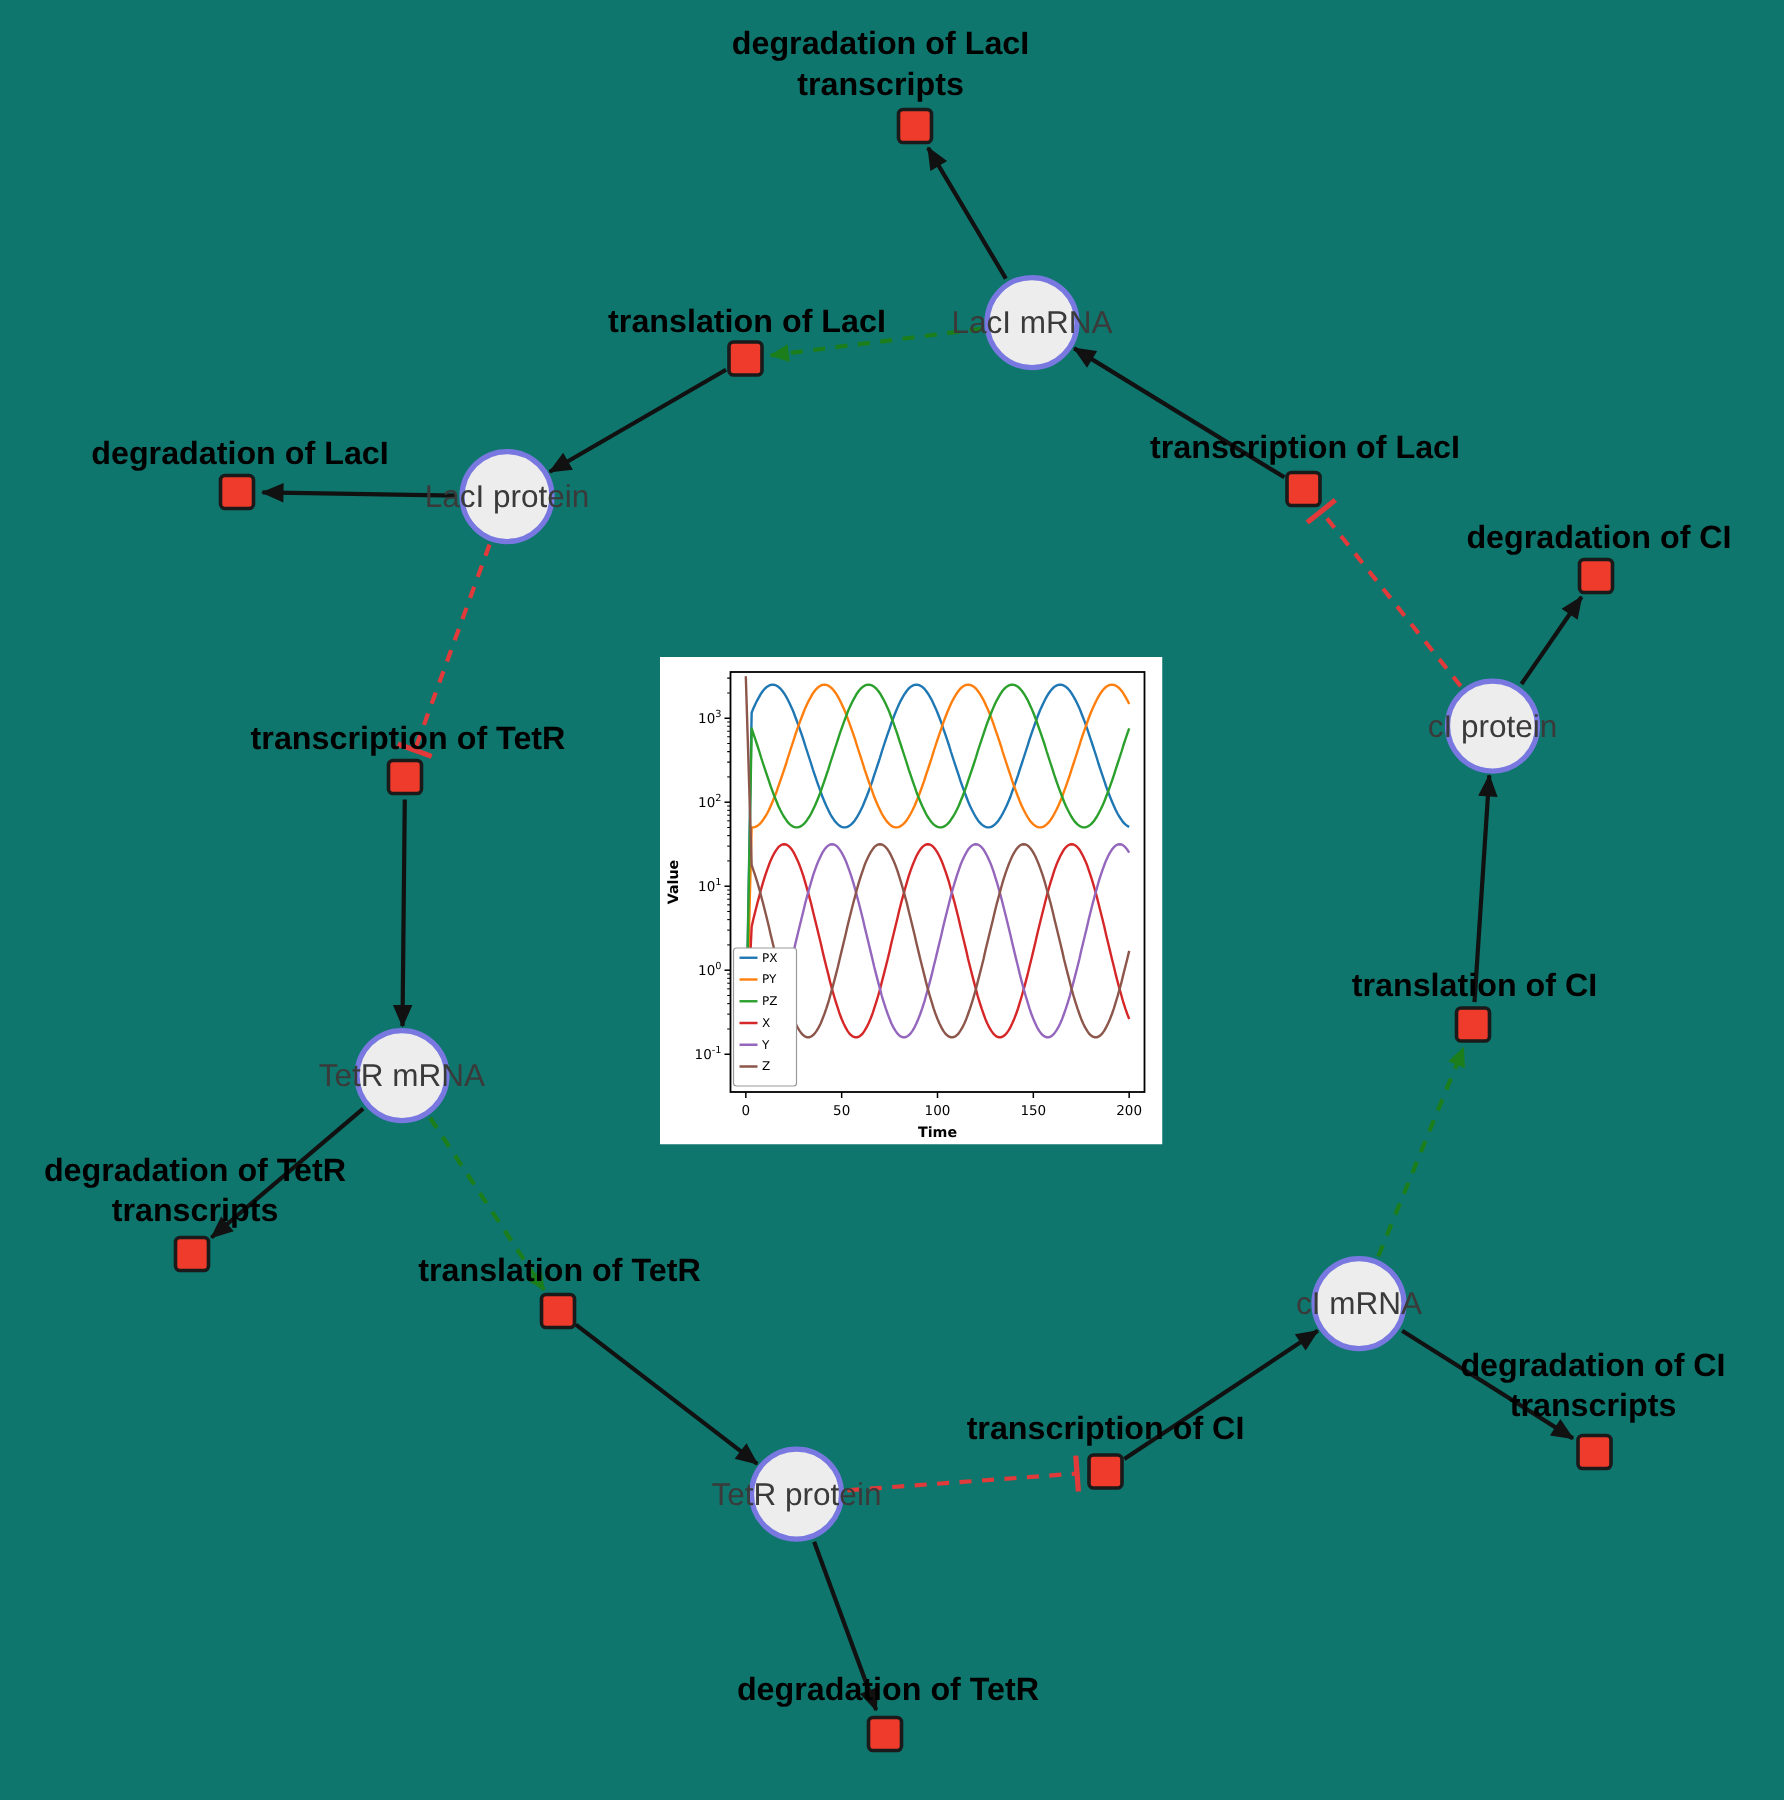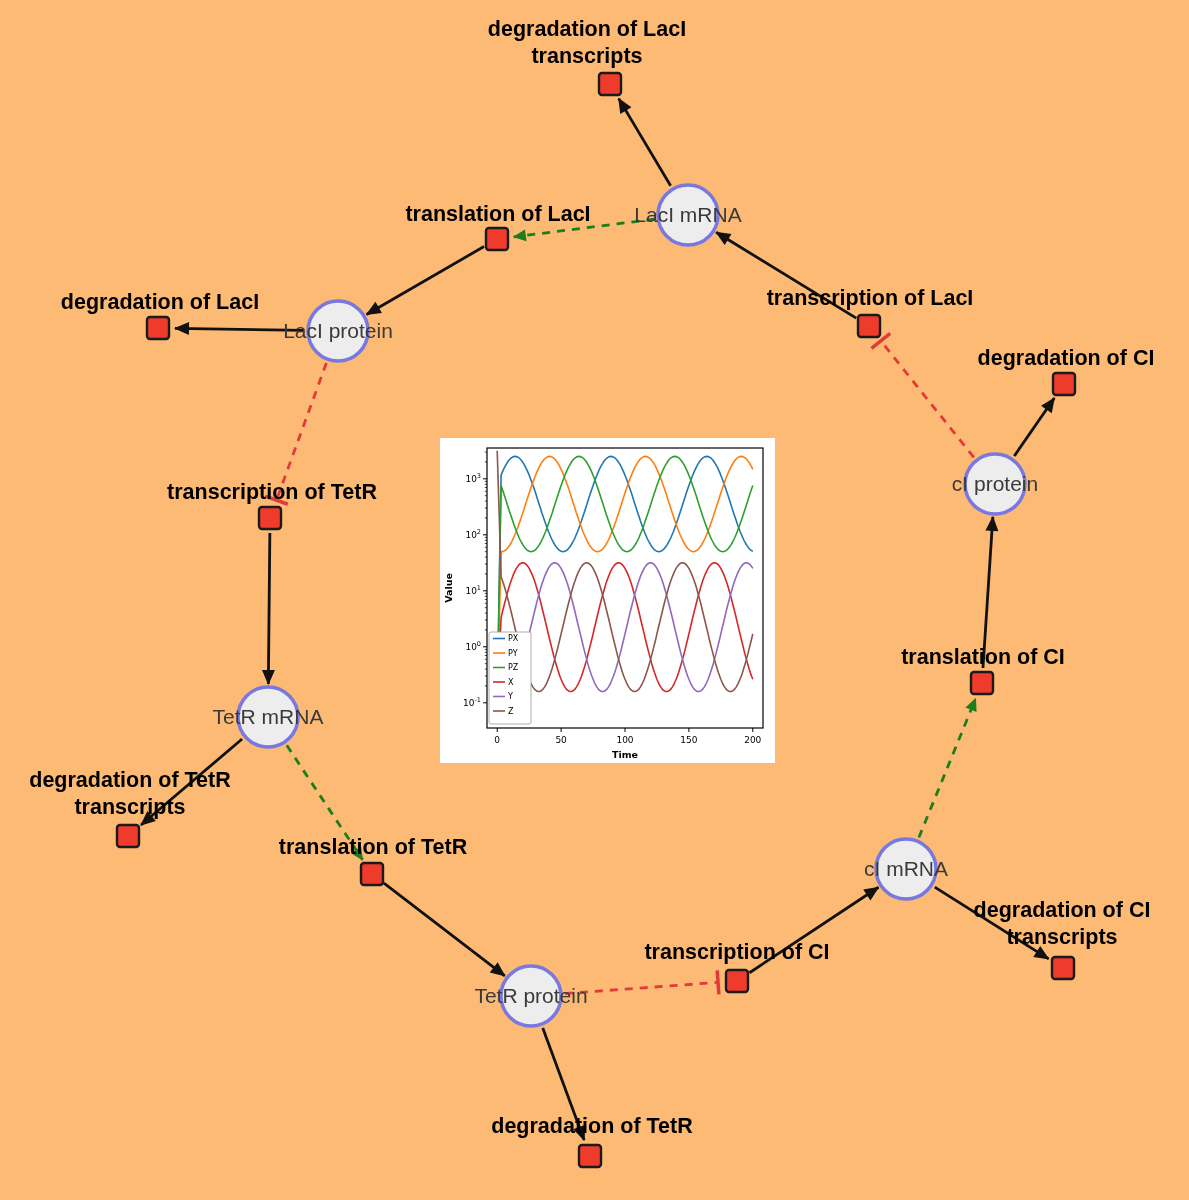--- a/index.html
+++ b/index.html
@@ -1,16 +1,16 @@
 <!DOCTYPE html>
 <html><head>
 <meta charset="utf-8">
 <style>
   html,body{margin:0;padding:0;background:#ffffff;}
-  .stage{position:relative;width:1189px;height:1200px;background:#fdba74;overflow:hidden;
+  .stage{position:relative;width:1189px;height:1200px;background:#0f766e;overflow:hidden;
          font-family:"Liberation Sans",sans-serif;}
   #net-svg{position:absolute;left:0;top:0;}
   .chart-box{position:absolute;left:440px;top:438px;width:335px;height:325px;}
   .rlab{font-family:"Liberation Sans",sans-serif;font-weight:700;font-size:21.5px;fill:#000;}
   .slab{font-family:"Liberation Sans",sans-serif;font-weight:400;font-size:21px;fill:#3a3a3a;}
   .tick{font-family:"DejaVu Sans",sans-serif;font-size:9px;fill:#000;}
   .axl{font-family:"DejaVu Sans",sans-serif;font-weight:700;font-size:9.5px;fill:#000;}
   .leg{font-family:"DejaVu Sans",sans-serif;font-size:8px;fill:#000;}
 </style>
 </head>

